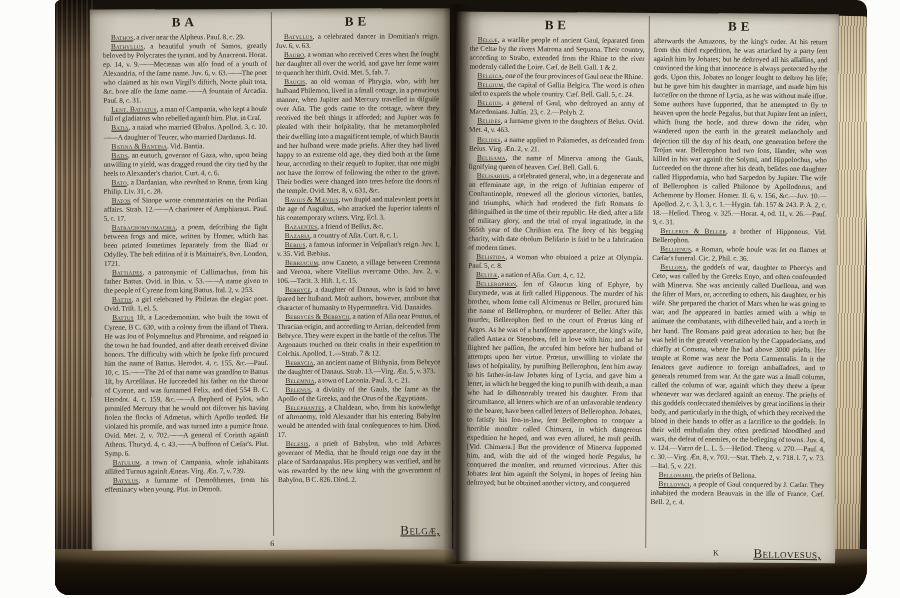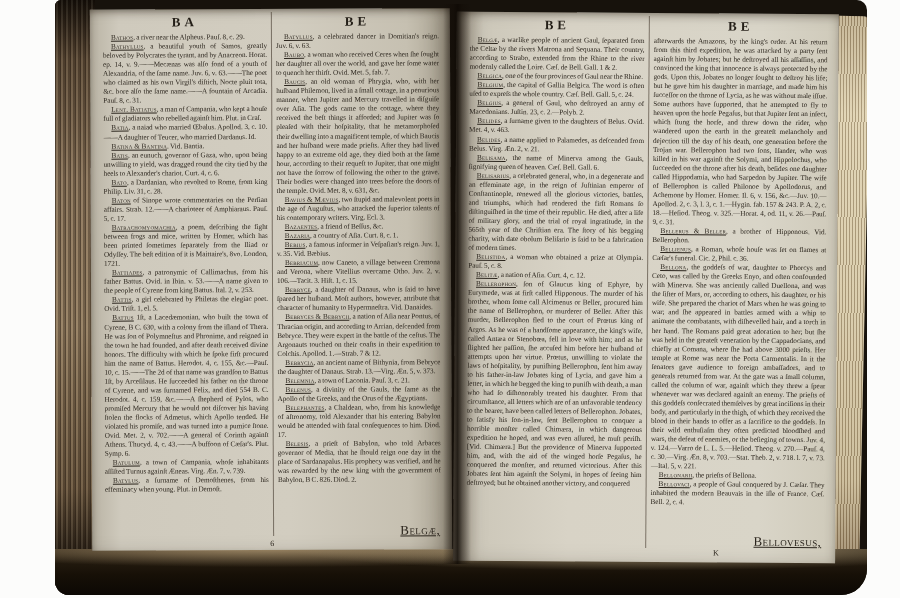--- a/index.html
+++ b/index.html
@@ -41,21 +41,21 @@
     padding:2px 0 3px 0;color:#241f18;}
   .col-text{height:503px;overflow:hidden;font-size:7.2px;line-height:9.05px;text-align:justify;
     word-spacing:-.4px;letter-spacing:0;}
   .page-right .col-text{height:512px;}
   .entry{margin:0;text-indent:8px;}
   .entry.cont{text-indent:0;}
   .hw{font-variant:small-caps;letter-spacing:.03em;text-decoration:underline;}
   .sig{position:absolute;bottom:2px;left:0;width:100%;text-align:center;font-size:8px;color:#2b251d;}
   .sig-right{position:absolute;bottom:5px;left:68%;font-size:8px;color:#2b251d;}
   .catchword{position:absolute;bottom:11px;right:12px;font-size:13px;color:#2b251d;text-align:right;}
-  .page-right .catchword{bottom:13px;right:14px;}
+  .page-right .catchword{bottom:1px;right:14px;}
 </style>
 </head>
 <body>
 
 <div class="scene">
   <div class="book">
     <div class="edge-left"></div>
     <div class="edge-right"></div>
     <div class="edge-bottom"></div>
 

